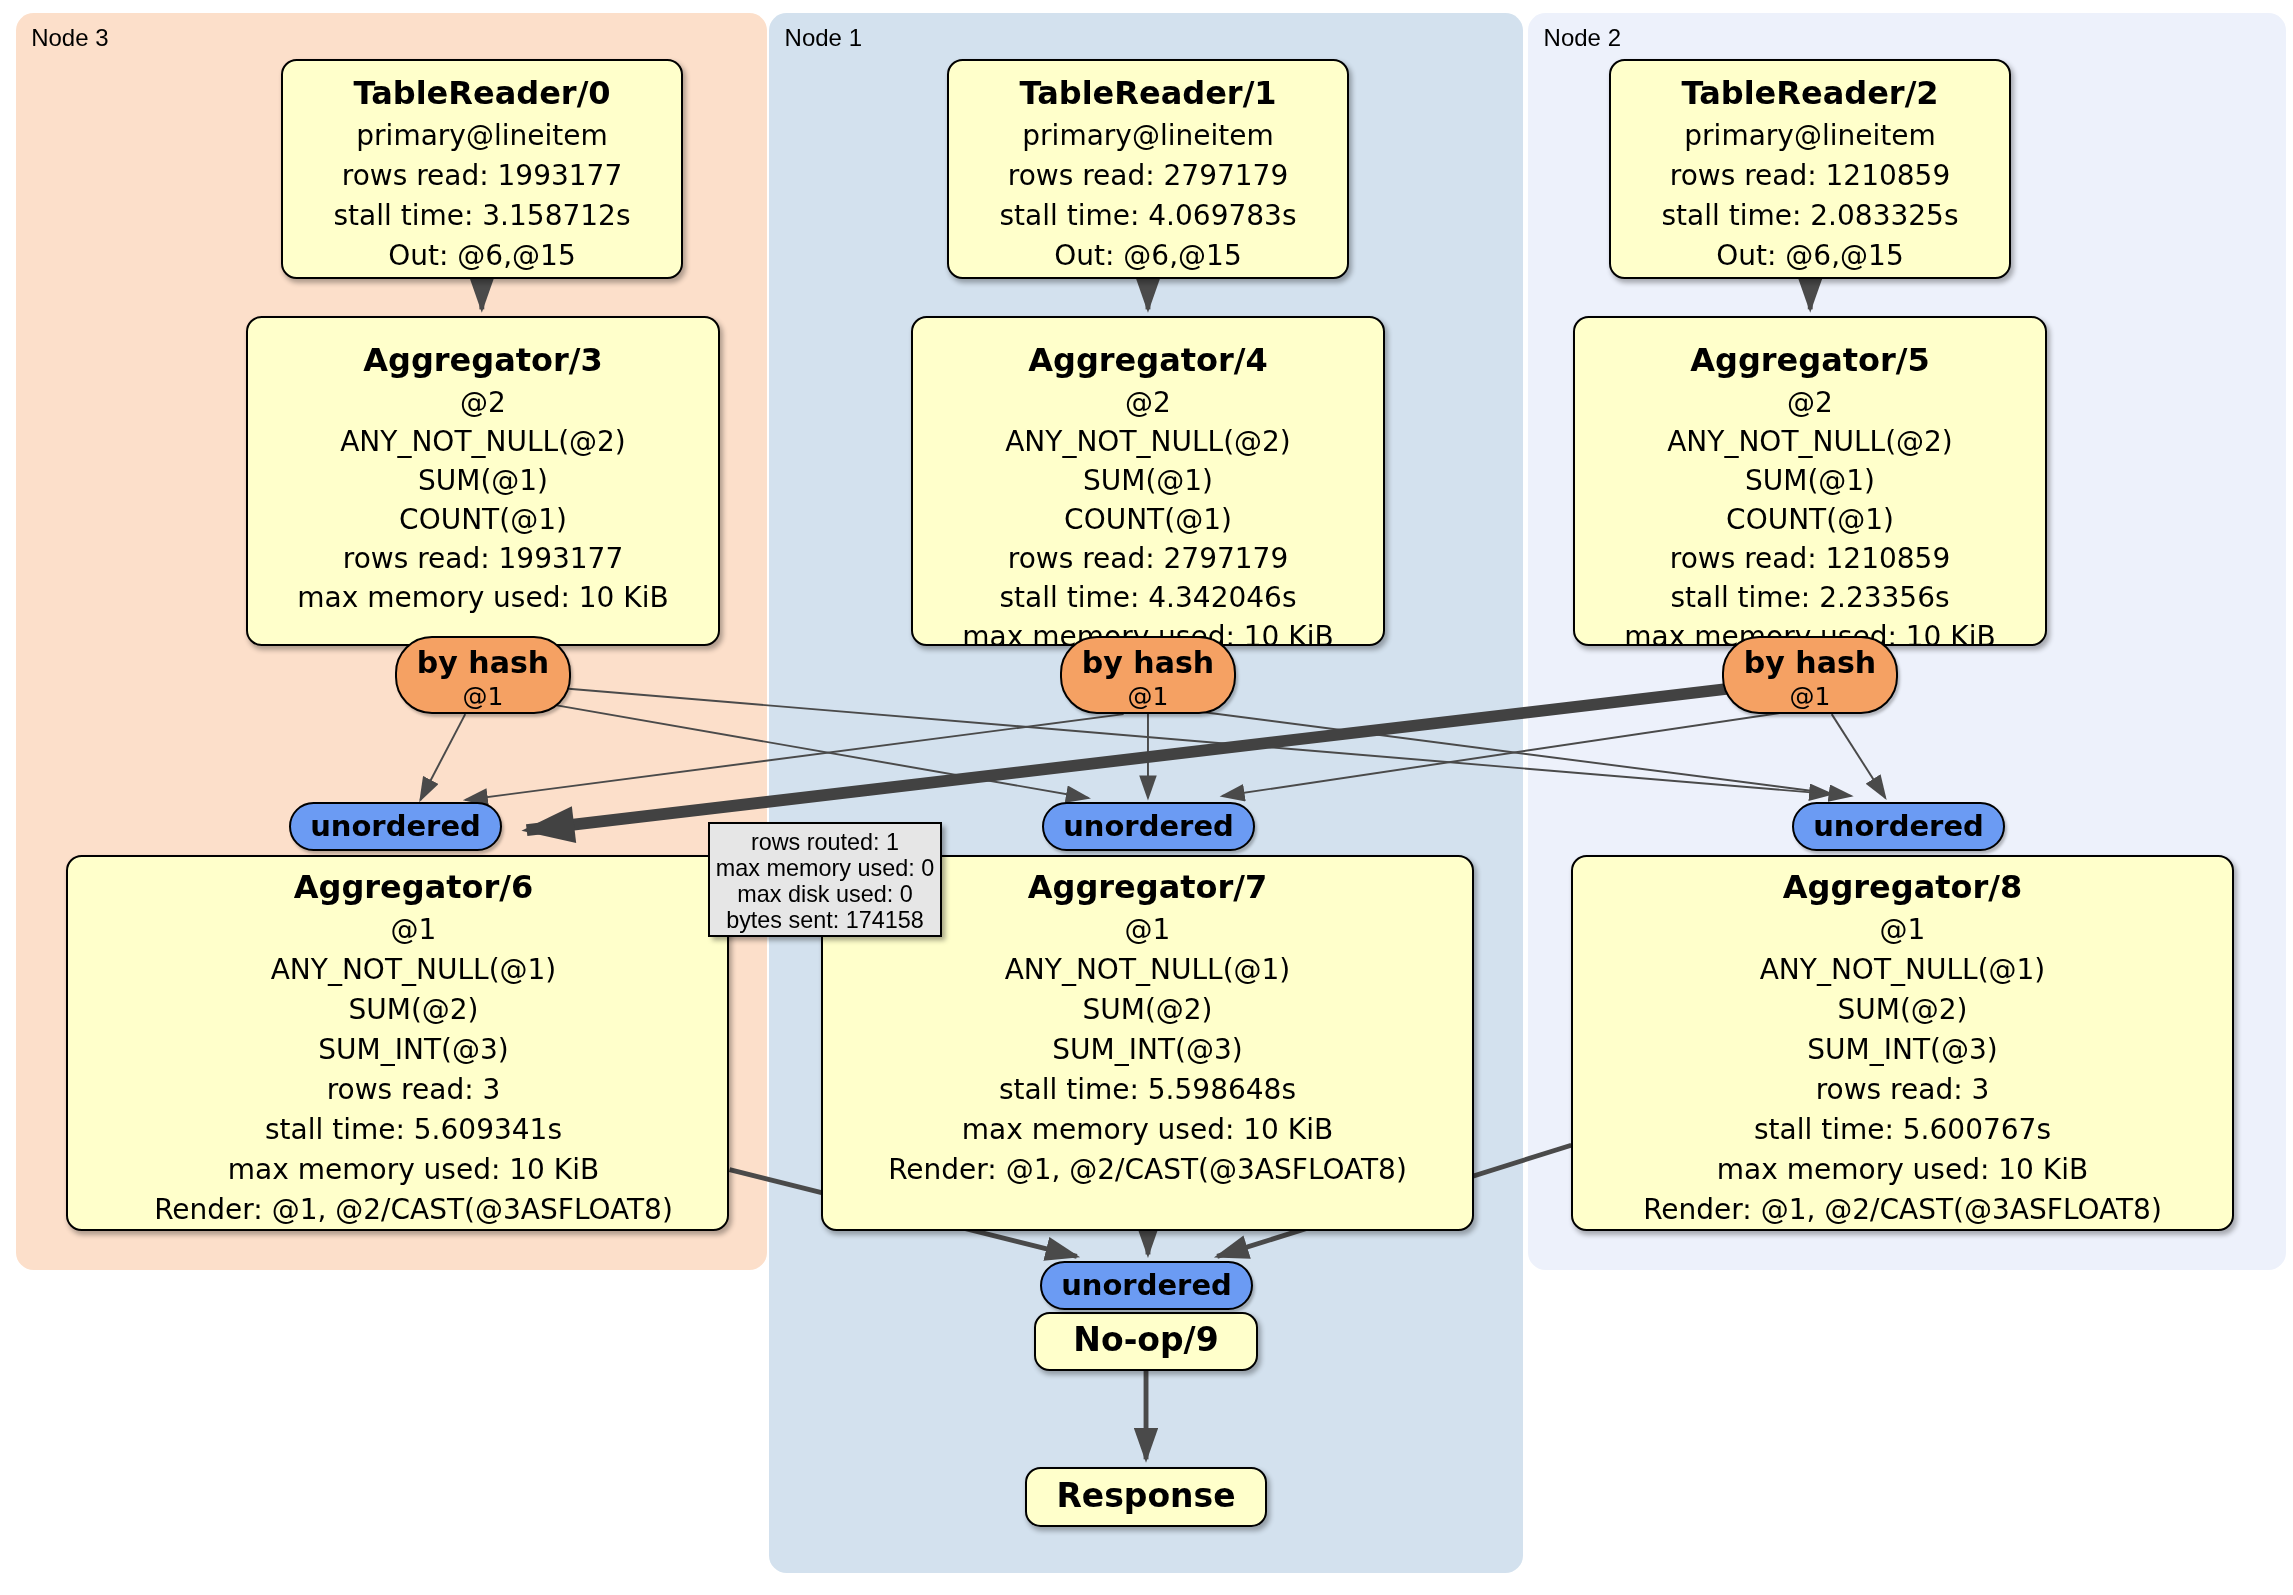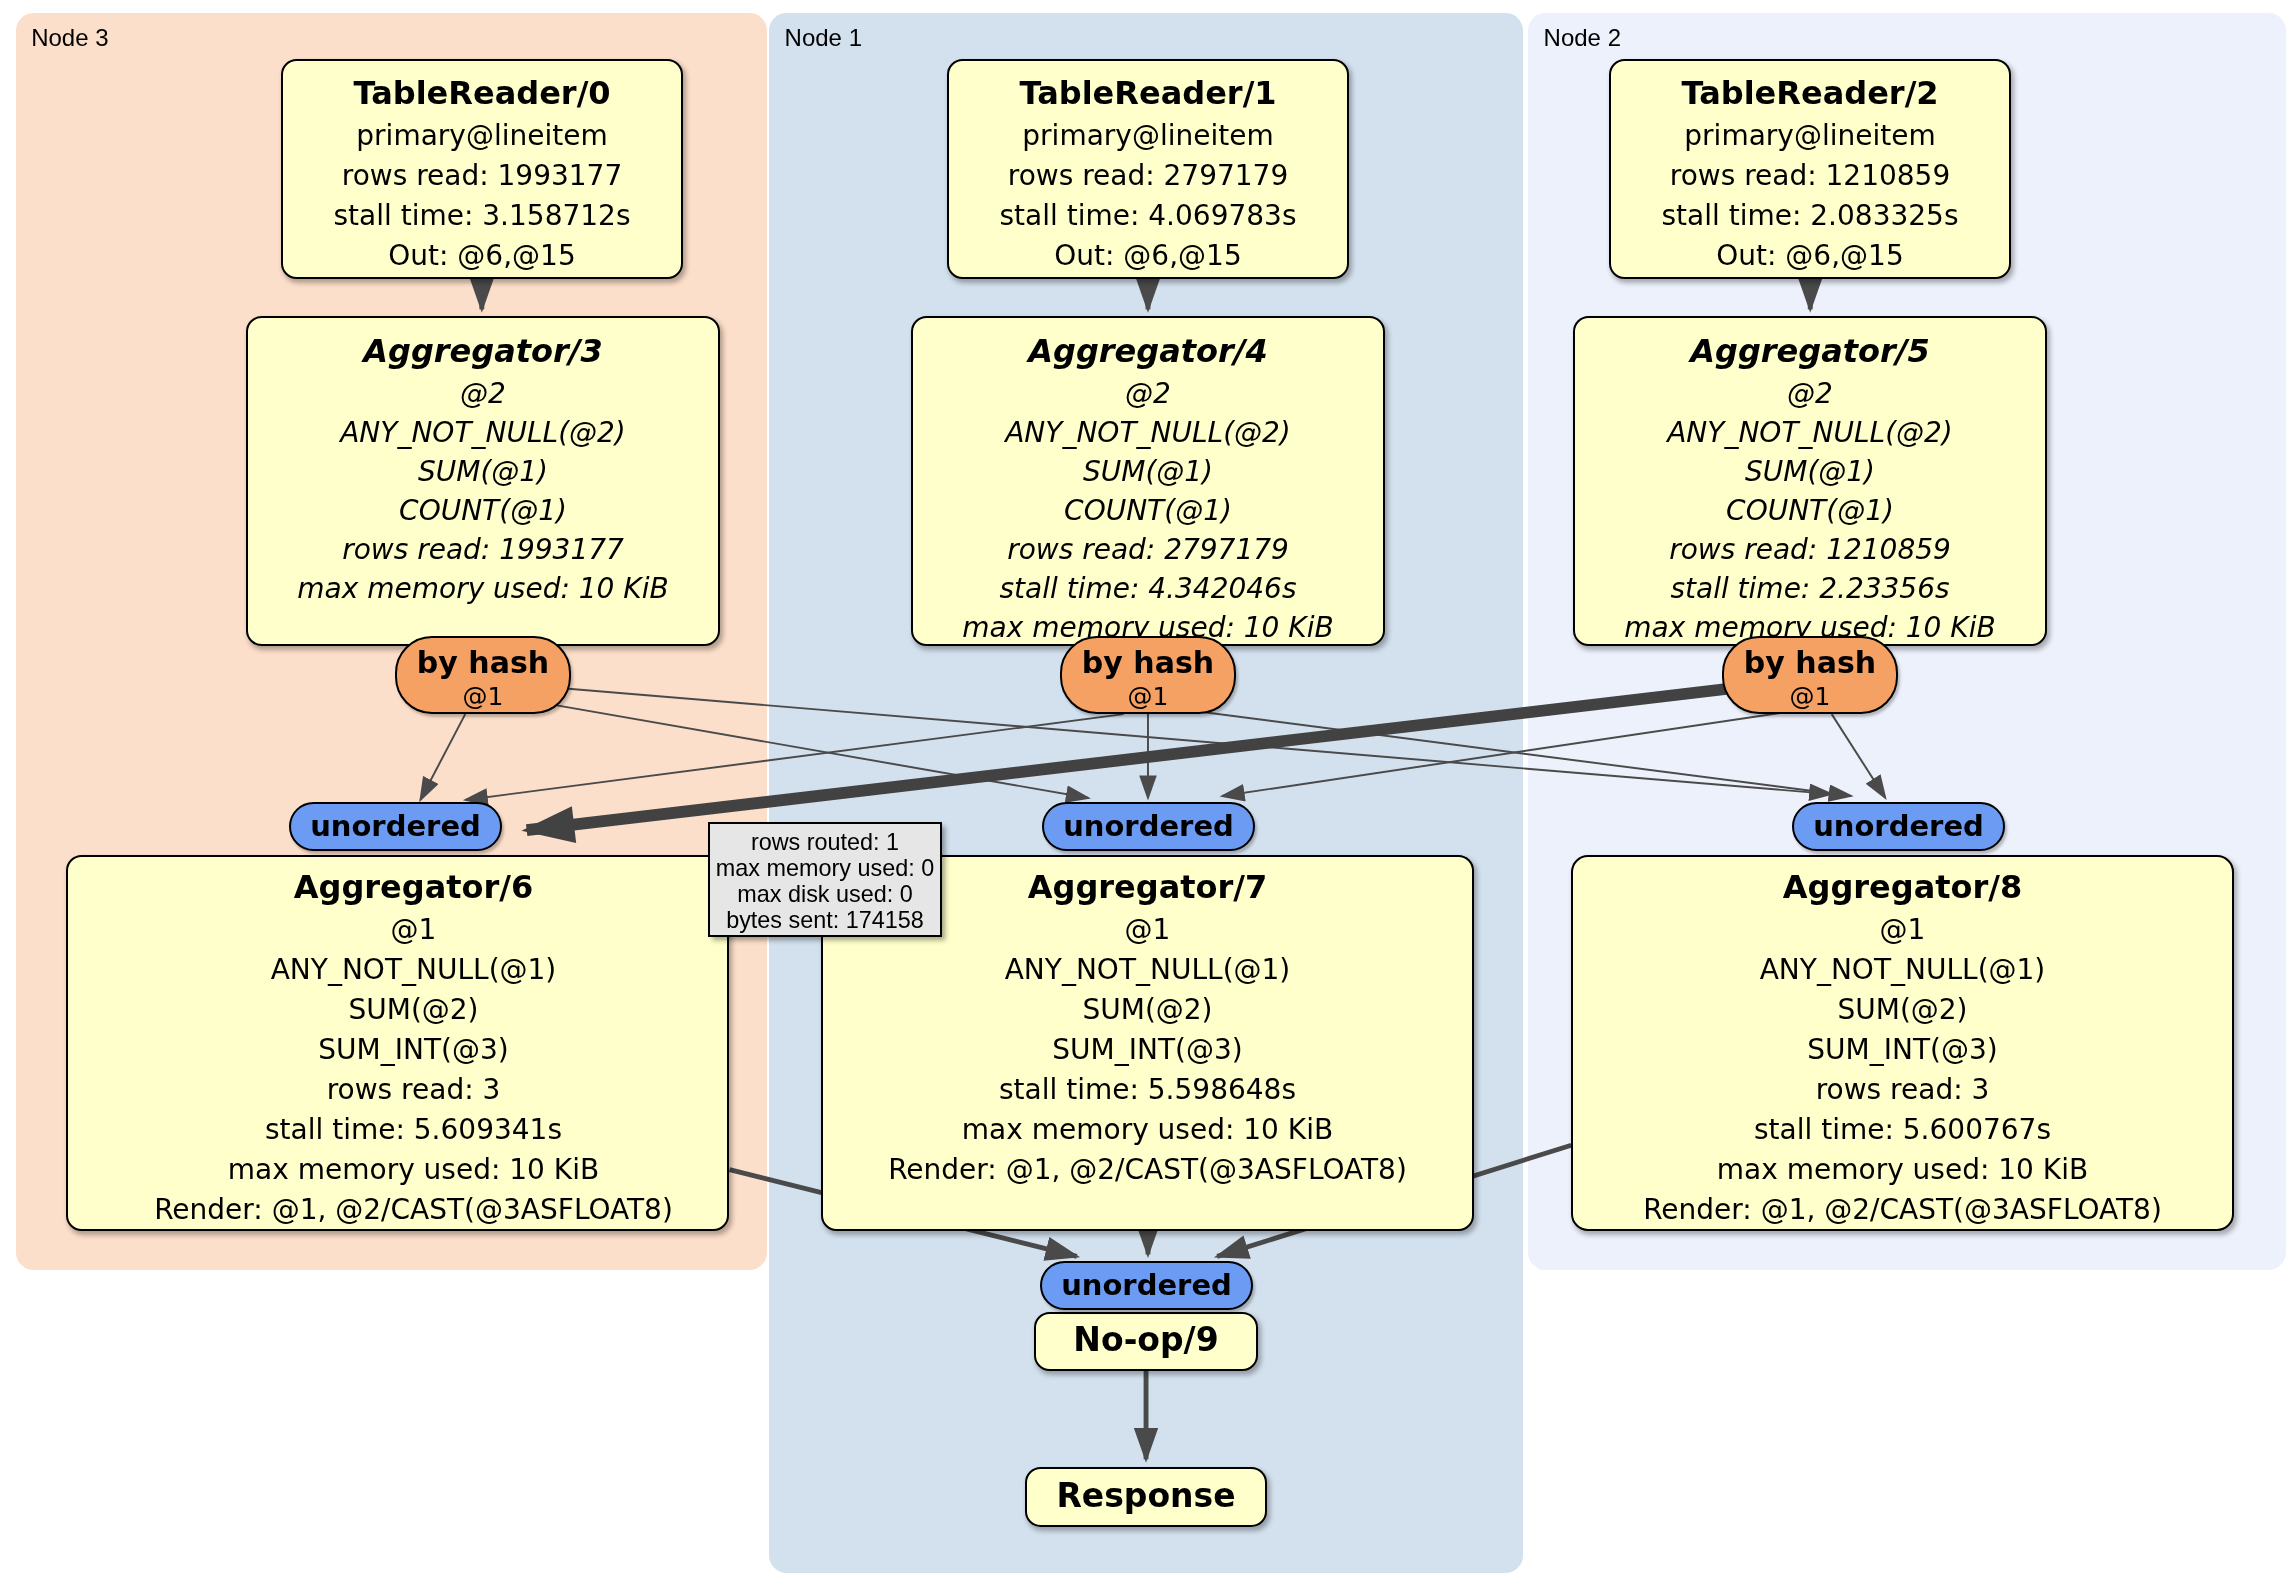--- a/index.html
+++ b/index.html
@@ -24,21 +24,21 @@
   #edges { position:absolute; left:0; top:0; z-index:5; }
   .nodebox {
     position:absolute; background:#ffffcb;
     border:2.9px solid #000; border-radius:15.6px;
     box-shadow: 2.9px 3.9px 4.9px rgba(0,0,0,0.30);
     text-align:center; z-index:10; color:#000;
   }
   .nodebox .title { font-weight:bold; font-size:32px; line-height:45px; }
   .box-tr       { padding-top:9.8px; }
   .box-tr .line { font-size:28px; line-height:40px; }
-  .box-aggtop       { padding-top:11px;font-style:italic; }
+  .box-aggtop       { padding-top:20px; }
   .box-aggtop .line { font-size:28px; line-height:39px; }
   .box-aggfin       { padding-top:7.8px; }
   .box-aggfin .line { font-size:28px; line-height:40px; }
   .box-plain .title { font-size:33px; }
   .router {
     position:absolute; width:176px; height:78px;
     background:#f5a163; border:2.9px solid #000; border-radius:37px;
     text-align:center; z-index:12; color:#000;
     box-shadow: 2px 2.9px 2.9px rgba(0,0,0,0.25);
   }
@@ -193,21 +193,21 @@
   <div class="nodebox box-aggfin" style="left:821px;top:855px;width:653px;height:376px;">
     <div class="title">Aggregator/7</div>
     <div class="line">@1</div>
     <div class="line">ANY_NOT_NULL(@1)</div>
     <div class="line">SUM(@2)</div>
     <div class="line">SUM_INT(@3)</div>
     <div class="line">stall time: 5.598648s</div>
     <div class="line">max memory used: 10 KiB</div>
     <div class="line">Render: @1, @2/CAST(@3ASFLOAT8)</div>
   </div>
-  <div class="nodebox box-aggfin" style="left:1571px;top:855px;width:663px;height:376px;border-radius:17px;">
+  <div class="nodebox box-aggfin" style="left:1571px;top:855px;width:663px;height:376px;">
     <div class="title">Aggregator/8</div>
     <div class="line">@1</div>
     <div class="line">ANY_NOT_NULL(@1)</div>
     <div class="line">SUM(@2)</div>
     <div class="line">SUM_INT(@3)</div>
     <div class="line">rows read: 3</div>
     <div class="line">stall time: 5.600767s</div>
     <div class="line">max memory used: 10 KiB</div>
     <div class="line">Render: @1, @2/CAST(@3ASFLOAT8)</div>
   </div>

